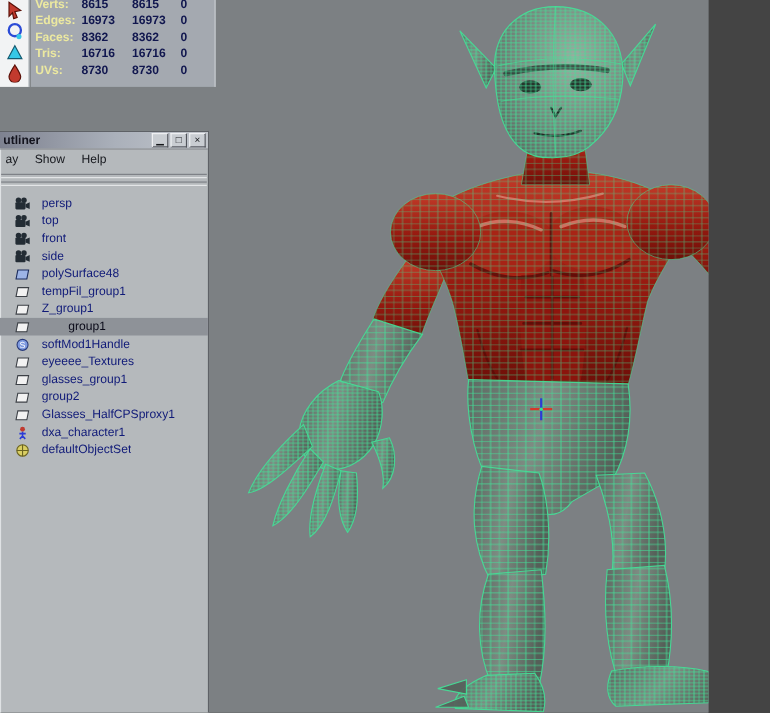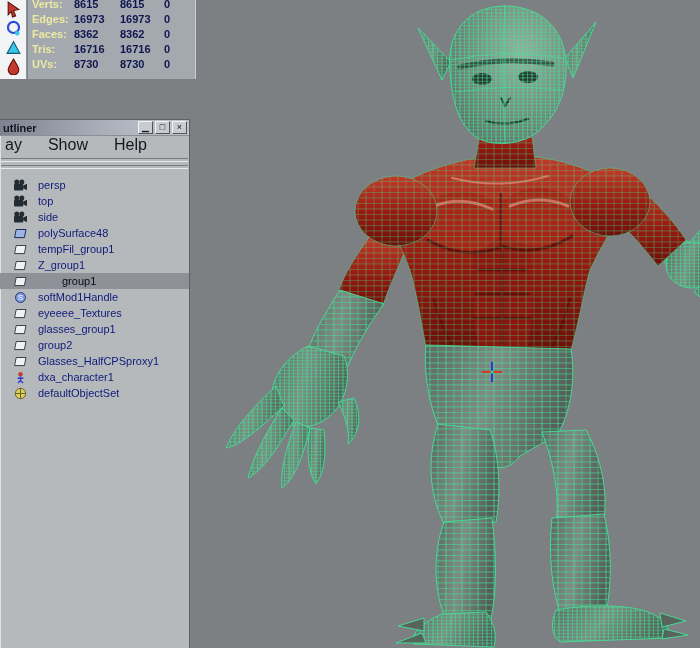--- a/index.html
+++ b/index.html
@@ -1,17 +1,17 @@
 <!DOCTYPE html>
 <html style="--viewport_bg: #7c8083; --wireframe: #43e298; --torso_red: #96190f; --body_gray: #6b776f; --panel_bg: #a4a9b0; --selection_bg: #8e9298; --label_yellow: #ece9a0; --text_dark: #10164e; --item_text: #101a78;"><head>
 <meta charset="utf-8">
 <style>
   html,body{margin:0;padding:0;background:#444;}
   #screen{
-    position:relative;width:700px;height:648px;overflow:hidden;
+    position:relative;width:644px;height:648px;overflow:hidden;
     background:var(--viewport_bg,#7c8083);
     font-family:"Liberation Sans",sans-serif;
     -webkit-font-smoothing:none;
   }
   
   .toolstrip{
     position:absolute;left:0;top:0;width:27px;height:79px;
     background:#f2f3f4;border-right:1px solid #8d949b;
     display:flex;flex-direction:column;align-items:center;gap:2px;
     padding-top:1px;box-sizing:border-box;
@@ -43,22 +43,22 @@
     padding:0 2px 0 3px;border-bottom:1px solid #8a8d92;
   }
   .title-text{flex:1;font-size:11px;font-weight:bold;color:#14141e;line-height:14px;overflow:hidden;}
   .winbtn{
     width:15px;height:13px;margin-left:2px;flex:none;
     background:#c9cdd2;border:1px solid;border-color:#f2f3f5 #50535a #50535a #f2f3f5;
     font-size:9px;line-height:11px;text-align:center;color:#14161a;cursor:default;
     box-sizing:border-box;
   }
   .menubar{
-    height:18px;display:flex;align-items:center;gap:26px;
-    padding-left:5px;font-size:16px;color:#15171c;
+    height:18px;display:flex;align-items:center;gap:15px;
+    padding-left:5px;font-size:11px;color:#15171c;
   }
   .menu-item{cursor:default;}
   .sepband{padding:1px 0 2px 0;}
   .groove{height:2px;border-top:1px solid #787c81;border-bottom:1px solid #e8eaec;margin:3px 1px;}
   .olist{padding-top:3px;}
   .o-row{display:flex;align-items:center;height:16px;padding-left:13px;font-size:11px;
          color:var(--item_text,#101a78);white-space:nowrap;cursor:default;}
   .o-row.selected{background:var(--selection_bg,#8e9298);color:#090918;gap:24px;}
   .o-icon{width:15px;height:13px;flex:none;margin-right:10px;}
   .o-icon svg{width:15px;height:13px;display:block;}
@@ -342,20 +342,31 @@
         </div>
         <div class="o-row">
           <span class="o-icon">
             <svg viewBox="0 0 15 13">
               <circle cx="3.8" cy="3" r="2.5" fill="#232c34"></circle>
               <circle cx="8.8" cy="3" r="2.5" fill="#232c34"></circle>
               <rect x="1" y="4.8" width="9.2" height="6.6" rx="1" fill="#232c34"></rect>
               <path d="M10.2 6.6 L14 4.8 V11 L10.2 9.4 Z" fill="#232c34"></path>
             </svg>
           </span>
+          <span class="o-label">front</span>
+        </div>
+        <div class="o-row">
+          <span class="o-icon">
+            <svg viewBox="0 0 15 13">
+              <circle cx="3.8" cy="3" r="2.5" fill="#232c34"></circle>
+              <circle cx="8.8" cy="3" r="2.5" fill="#232c34"></circle>
+              <rect x="1" y="4.8" width="9.2" height="6.6" rx="1" fill="#232c34"></rect>
+              <path d="M10.2 6.6 L14 4.8 V11 L10.2 9.4 Z" fill="#232c34"></path>
+            </svg>
+          </span>
           <span class="o-label">side</span>
         </div>
         <div class="o-row">
           <span class="o-icon">
             <svg viewBox="0 0 15 13">
               <path d="M3.2 2.5 L13 2.5 L11.4 10.6 L1.6 10.6 Z" fill="#9db4e6" stroke="#1c2c5c"></path>
             </svg>
           </span>
           <span class="o-label">polySurface48</span>
         </div>

